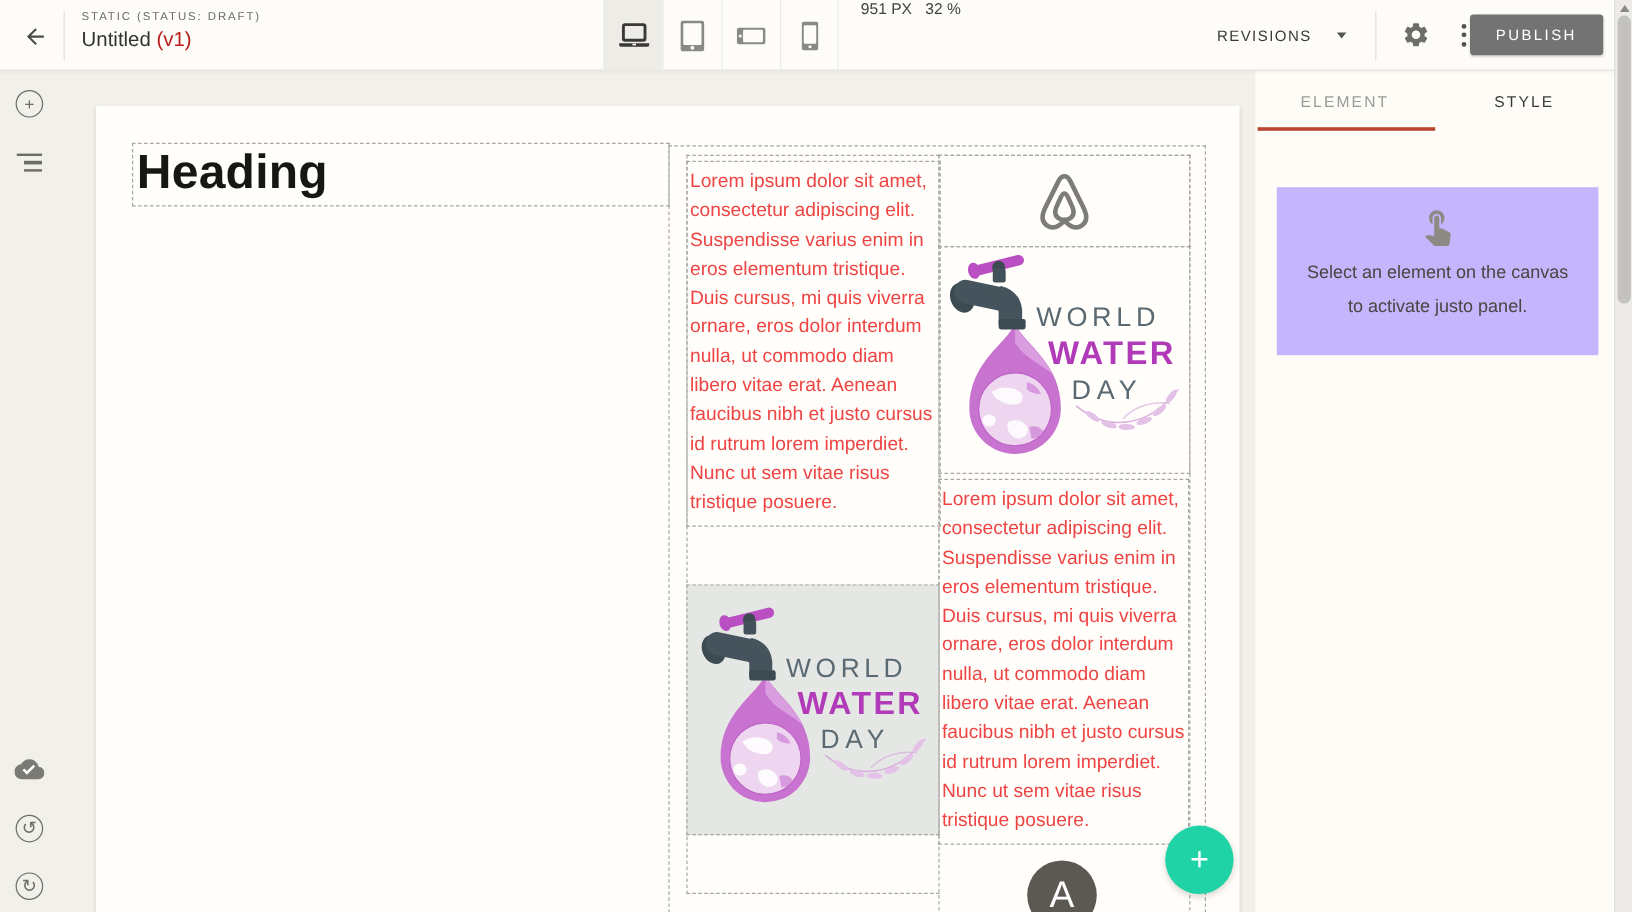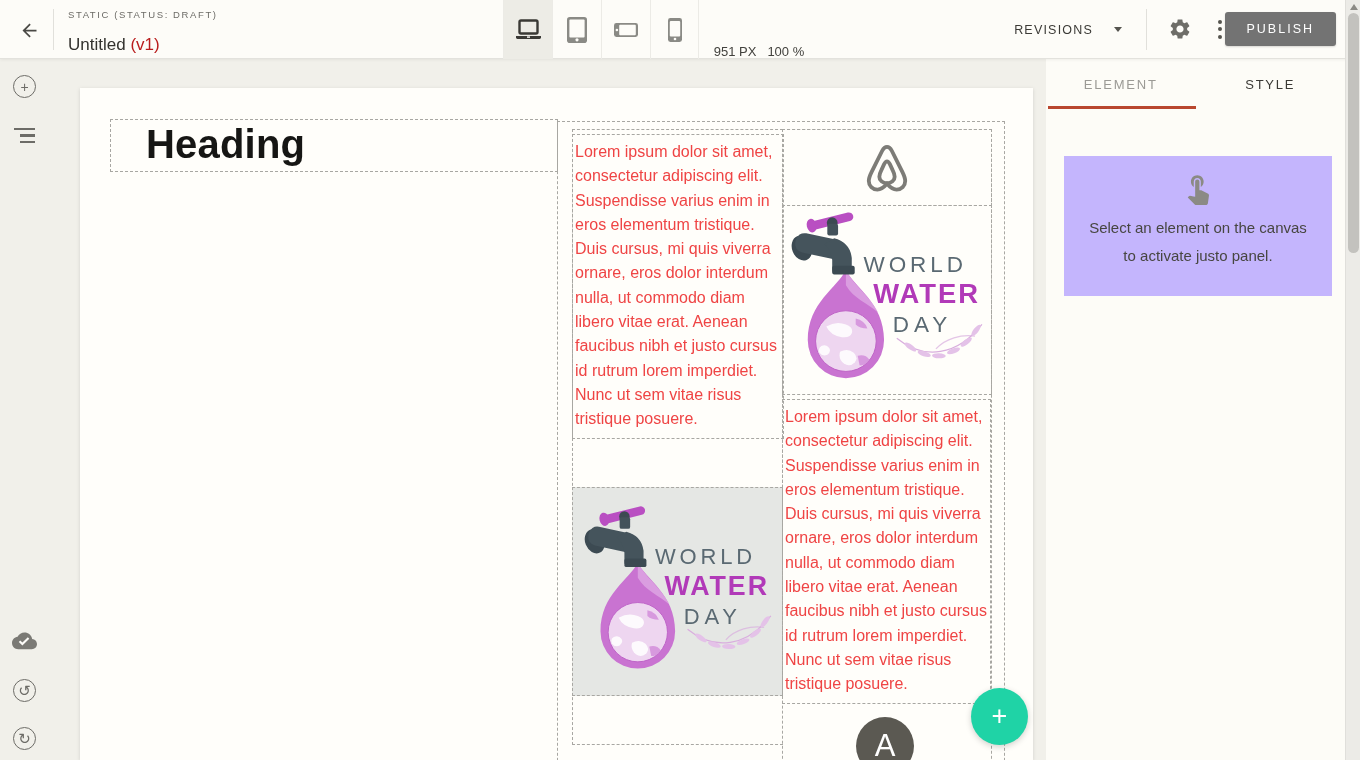--- a/index.html
+++ b/index.html
@@ -6,30 +6,30 @@
   html,body { width:1360px; height:760px; overflow:hidden; }
   body { font-family:"Liberation Sans", sans-serif; background:#f1f0ea; position:relative; }
 
   
   .topbar { position:absolute; left:0; top:0; width:1360px; height:59px; background:#fdfcf8;
             border-bottom:1px solid #e3e2dd; box-shadow:0 1px 3px rgba(0,0,0,.06); z-index:30; }
   .back-btn { position:absolute; left:13px; top:14px; width:32px; height:32px; display:flex;
               align-items:center; justify-content:center; cursor:pointer; }
   .tb-divider { position:absolute; top:9px; width:1px; height:41px; background:#e1e0db; }
   .title-block { position:absolute; left:68px; top:9px; }
-  .status-label { font-size:9.5px; letter-spacing:1.6px; color:#6c6b66; margin-bottom:15px; }
+  .status-label { font-size:9.5px; letter-spacing:1.6px; color:#6c6b66; margin-bottom:3px; }
   .doc-title { font-size:17px; color:#33322e; }
   .doc-version { color:#b91c1c;text-align:center; }
   .device-group { position:absolute; left:503px; top:0; height:59px; display:flex; }
   .device-cell { width:49px; height:59px; display:flex; align-items:center; justify-content:center;
                  border-left:1px solid #ecebe6; cursor:pointer; }
   .device-cell:last-child { border-right:1px solid #ecebe6; }
   .device-cell.active { background:#edece6; }
   .zoom-info { position:absolute; left:700px; top:0; width:118px; height:59px; display:flex;
-               align-items:flex-end; justify-content:center; gap:11px; font-size:13px; color:#43423e; }
+               align-items:flex-start; justify-content:center; gap:11px; font-size:13px; color:#43423e; }
   .revisions { position:absolute; right:238px; top:0; height:59px; display:flex; align-items:center;
                gap:21px; font-size:12.5px; letter-spacing:1.2px; color:#3b3a36; cursor:pointer; }
   .caret-down { width:0; height:0; border-left:4.5px solid transparent; border-right:4.5px solid transparent;
                 border-top:5px solid #55544f; }
   .gear-btn { position:absolute; right:168px; top:17px; cursor:pointer; }
   .kebab-btn { position:absolute; right:130px; top:15px; width:20px; height:28px; display:flex;
                flex-direction:column; align-items:center; justify-content:center; gap:3.5px; cursor:pointer; }
   .kebab-btn i { width:4px; height:4px; border-radius:50%; background:#55544f; }
   .publish-btn { position:absolute; right:24px; top:12px; height:34px; padding:0 22px; background:#737373;
                  border:none; border-radius:3px; color:#fff; font-size:12.5px; letter-spacing:2px;
@@ -44,21 +44,21 @@
   .lines-icon i { display:block; height:2.2px; background:#6d6c67; margin-bottom:4.6px; }
   .lines-icon i:nth-child(1) { width:21px; }
   .lines-icon i:nth-child(2), .lines-icon i:nth-child(3) { width:15px; margin-left:6px; }
   .lines-icon i:nth-child(3) { margin-bottom:0; }
 
   
   .page { position:absolute; left:80px; top:88px; width:953px; height:672px; background:#fffefa;
           box-shadow:0 1px 4px rgba(0,0,0,.13); overflow:hidden; }
   .dash { position:absolute; border:1px dashed #a8a7a2; }
   .heading-box { left:30px; top:31px; width:448px; height:53px; padding:2px 0 0 3px; }
-  .heading-text { font-size:40px; font-weight:600; color:#161614; letter-spacing:.2px;margin-left:32px; }
+  .heading-text { font-size:40px; font-weight:600; color:#161614; letter-spacing:.2px; }
   .section-box { left:477px; top:33px; width:448px; height:700px; }
   .col1-box { left:492px; top:41px; width:211px; height:616px; border-right:none; }
   .col2-box { left:702px; top:41px; width:210px; height:700px; }
   .para-box { padding:5px 0 6px 2px; font-size:16px; line-height:24.3px; color:#ef4444; }
   .col1-text { left:492px; top:46px; width:212px; }
   .col1-image { left:492px; top:399px; width:211px; height:209px; background:#e5e7e4;
                 display:flex; align-items:center; justify-content:center; }
   .col2-logo { left:702px; top:41px; width:210px; height:77px; display:flex; align-items:center; justify-content:center; }
   .col2-image { left:702px; top:117px; width:210px; height:190px; display:flex; align-items:center; justify-content:center; }
   .col2-text { left:702px; top:311px; width:209px; }
@@ -186,21 +186,21 @@
         <svg width="14" height="24" viewBox="0 0 14 24">
           <rect width="14" height="24" rx="2.4" fill="#8a8a85"></rect>
           <rect x="1.8" y="3" width="10.4" height="15.4" rx="1" fill="#fdfcf8"></rect>
           <circle cx="7" cy="21" r="1.3" fill="#fdfcf8"></circle>
         </svg>
       </div>
     </div>
 
     <div class="zoom-info">
       <span>951 PX</span>
-      <span>100 %</span>
+      <span>32 %</span>
     </div>
 
     <div class="revisions">
       <span>REVISIONS</span>
       <span class="caret-down"></span>
     </div>
     <div class="tb-divider" style="right:213px"></div>
     <div class="gear-btn">
       <svg width="24" height="24" viewBox="0 0 24 24">
         <path fill="#6e6d68" d="M19.14,12.94c0.04-0.3,0.06-0.61,0.06-0.94c0-0.32-0.02-0.64-0.07-0.94l2.03-1.58 c0.18-0.14,0.23-0.41,0.12-0.61l-1.92-3.32c-0.12-0.22-0.37-0.29-0.59-0.22l-2.39,0.96c-0.5-0.38-1.03-0.7-1.62-0.94L14.4,2.81 c-0.04-0.24-0.24-0.41-0.48-0.41h-3.84c-0.24,0-0.43,0.17-0.47,0.41L9.25,5.35C8.66,5.59,8.12,5.92,7.63,6.29L5.24,5.33 c-0.22-0.08-0.47,0-0.59,0.22L2.74,8.87C2.62,9.08,2.66,9.34,2.86,9.48l2.03,1.58C4.84,11.36,4.8,11.69,4.8,12 s0.02,0.64,0.07,0.94l-2.03,1.58c-0.18,0.14-0.23,0.41-0.12,0.61l1.92,3.32c0.12,0.22,0.37,0.29,0.59,0.22l2.39-0.96 c0.5,0.38,1.03,0.7,1.62,0.94l0.36,2.54c0.05,0.24,0.24,0.41,0.48,0.41h3.84c0.24,0,0.44-0.17,0.47-0.41l0.36-2.54 c0.59-0.24,1.13-0.56,1.62-0.94l2.39,0.96c0.22,0.08,0.47,0,0.59-0.22l1.92-3.32c0.12-0.22,0.07-0.47-0.12-0.61L19.14,12.94z M12,15.6c-1.98,0-3.6-1.62-3.6-3.6s1.62-3.6,3.6-3.6s3.6,1.62,3.6,3.6S13.98,15.6,12,15.6z"></path>

